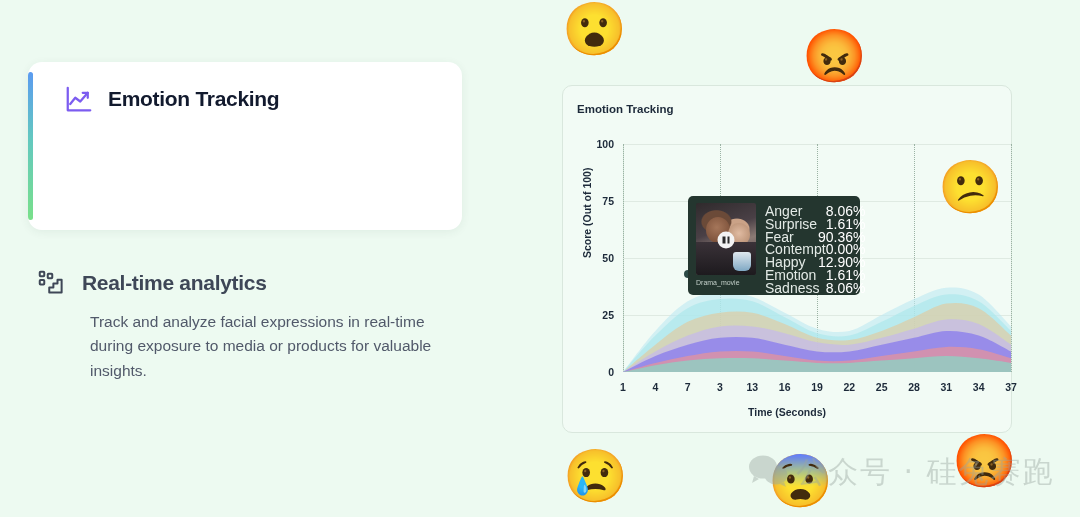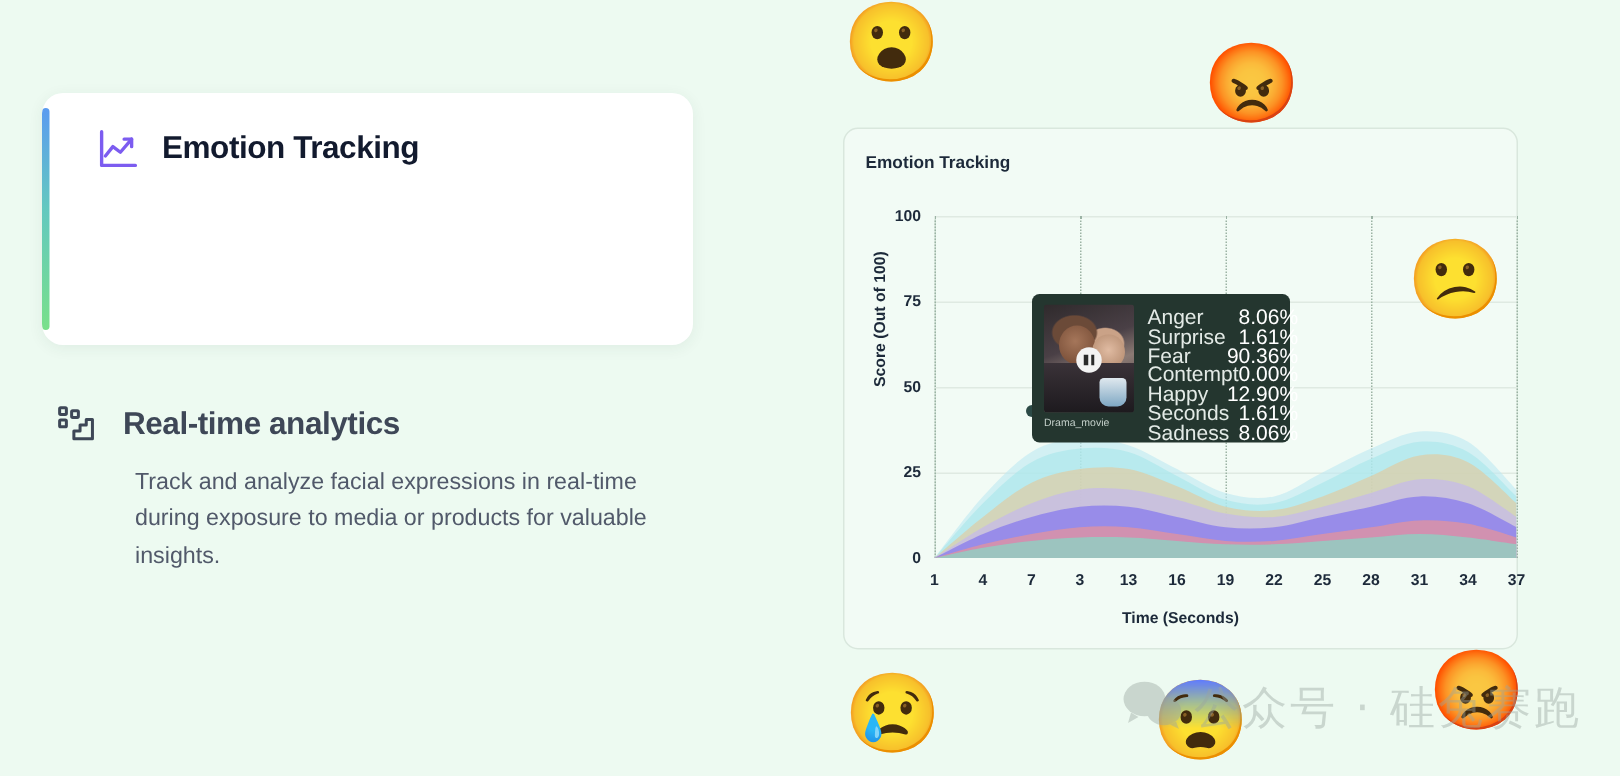--- a/index.html
+++ b/index.html
@@ -308,21 +308,21 @@
         </div>
         <div class="emo-row">
           <span class="emo-name">Contempt</span>
           <span class="emo-val">0.00%</span>
         </div>
         <div class="emo-row">
           <span class="emo-name">Happy</span>
           <span class="emo-val">12.90%</span>
         </div>
         <div class="emo-row">
-          <span class="emo-name">Seconds</span>
+          <span class="emo-name">Emotion</span>
           <span class="emo-val">1.61%</span>
         </div>
         <div class="emo-row">
           <span class="emo-name">Sadness</span>
           <span class="emo-val">8.06%</span>
         </div>
       </div>
   </div>
 
   <div id="emoji-layer">

